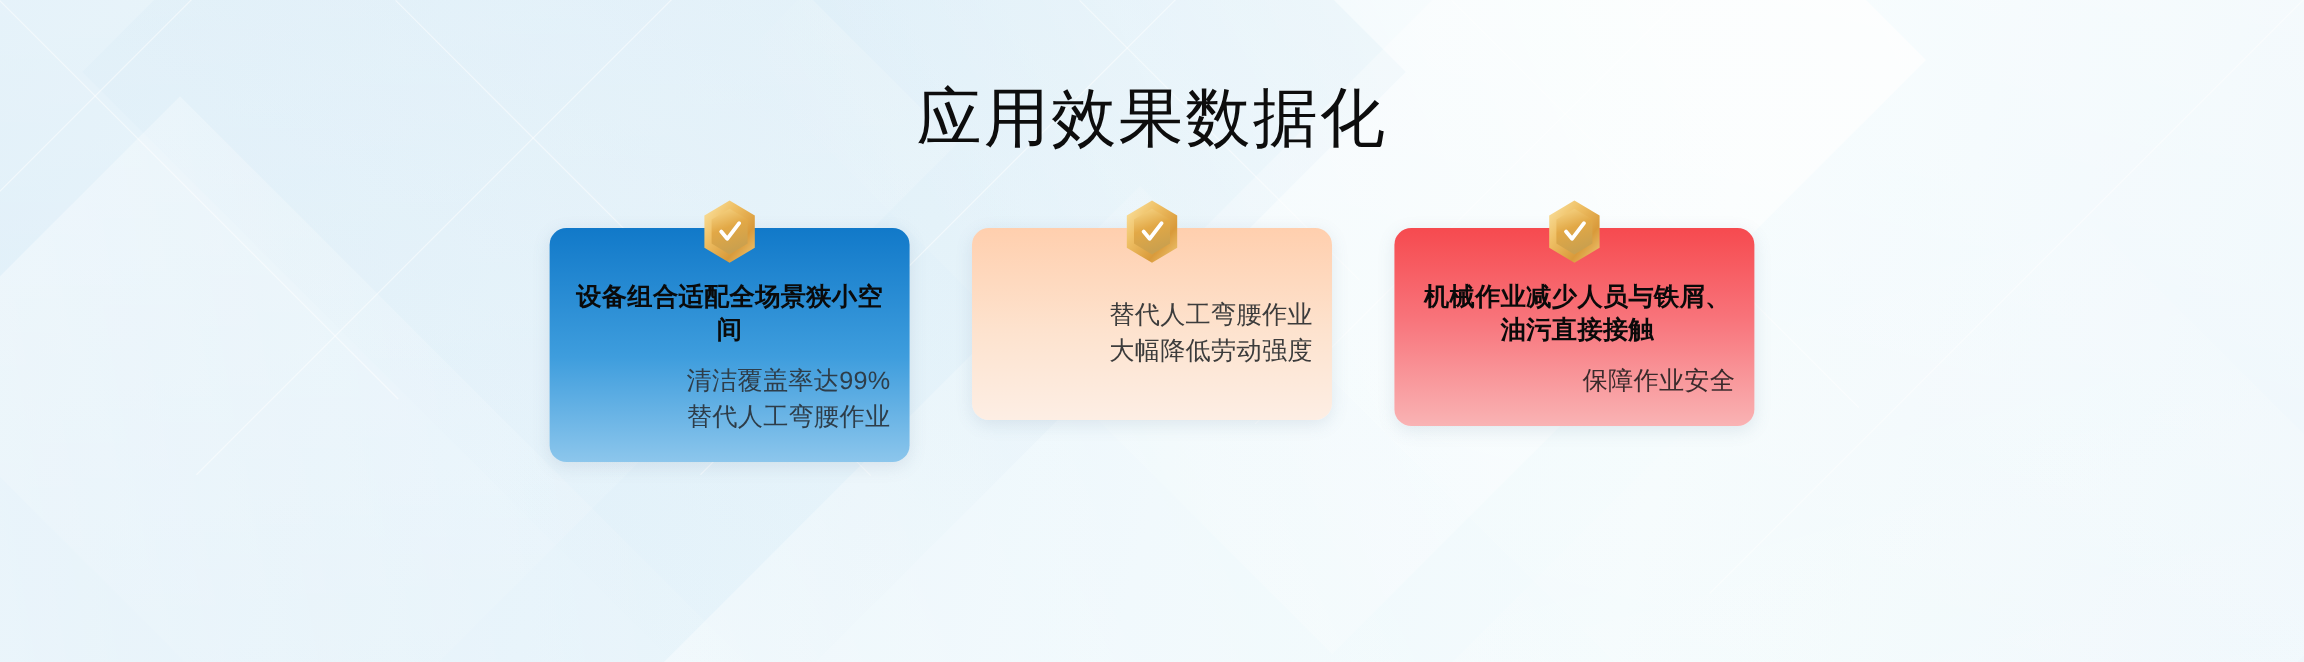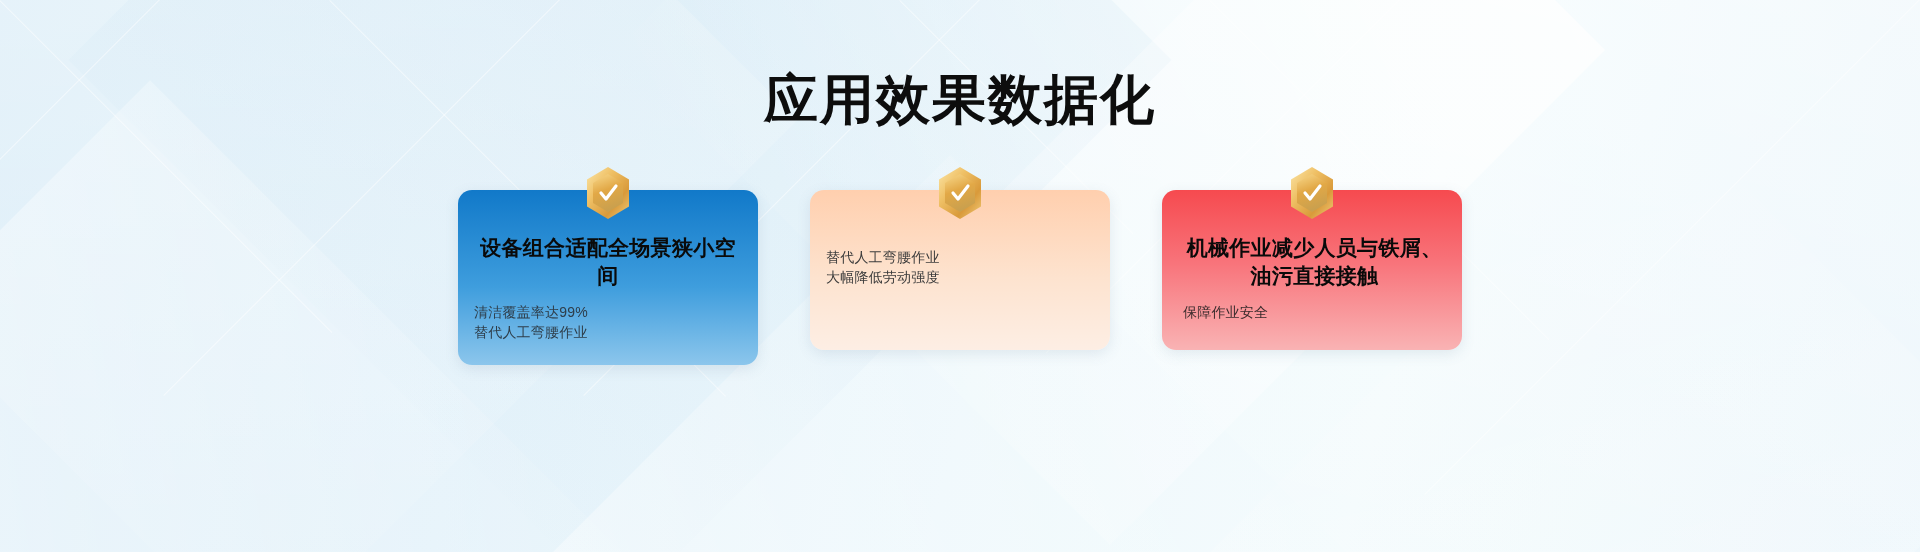--- a/index.html
+++ b/index.html
@@ -28,21 +28,21 @@
   .e3{left:900px;top:0px;width:330px;transform:rotate(45deg);}
   .e4{left:1210px;top:0px;width:480px;transform:rotate(45deg);}
   .e5{left:1920px;top:0px;width:700px;transform:rotate(135deg);}
   .e6{left:1400px;top:0px;width:500px;transform:rotate(135deg);}
   .e7{left:980px;top:0px;width:560px;transform:rotate(135deg);}
   .e8{left:560px;top:0px;width:560px;transform:rotate(135deg);}
   .e9{left:160px;top:0px;width:480px;transform:rotate(135deg);}
 
   .title{
     position:absolute;left:0;top:70px;width:1920px;text-align:center;
-    font-size:54px;font-weight:bold;color:#0d0d0d;letter-spacing:2px;
+    font-size:54px;font-weight:normal;color:#0d0d0d;letter-spacing:2px;
     line-height:1.1;
   }
 
   .cards{
     position:absolute;left:0;top:190px;width:1920px;
     display:flex;justify-content:center;align-items:flex-start;gap:52px;
   }
   .card{
     position:relative;width:300px;border-radius:14px;
     padding:44px 16px 22px 16px;box-sizing:border-box;
@@ -55,21 +55,21 @@
 
   .badge{
     position:absolute;left:50%;top:-24px;transform:translateX(-50%);
     width:48px;height:54px;
   }
   .card-title{
     font-size:21px;font-weight:bold;color:#0a0a0a;text-align:center;
     line-height:1.32;letter-spacing:.3px;
   }
   .card-body{
-    margin-top:14px;font-size:14px;color:#3c3c3c;text-align:left;
+    margin-top:14px;font-size:21px;color:#3c3c3c;text-align:right;
     line-height:1.42;letter-spacing:.2px;
   }
   .card.blue .card-body{color:#2e3d49;}
   .card.red .card-body{color:#3a2b2c;}
   .card-body div{white-space:nowrap;}
 </style>
 </head>
 <body>
 
 <div class="stage">

